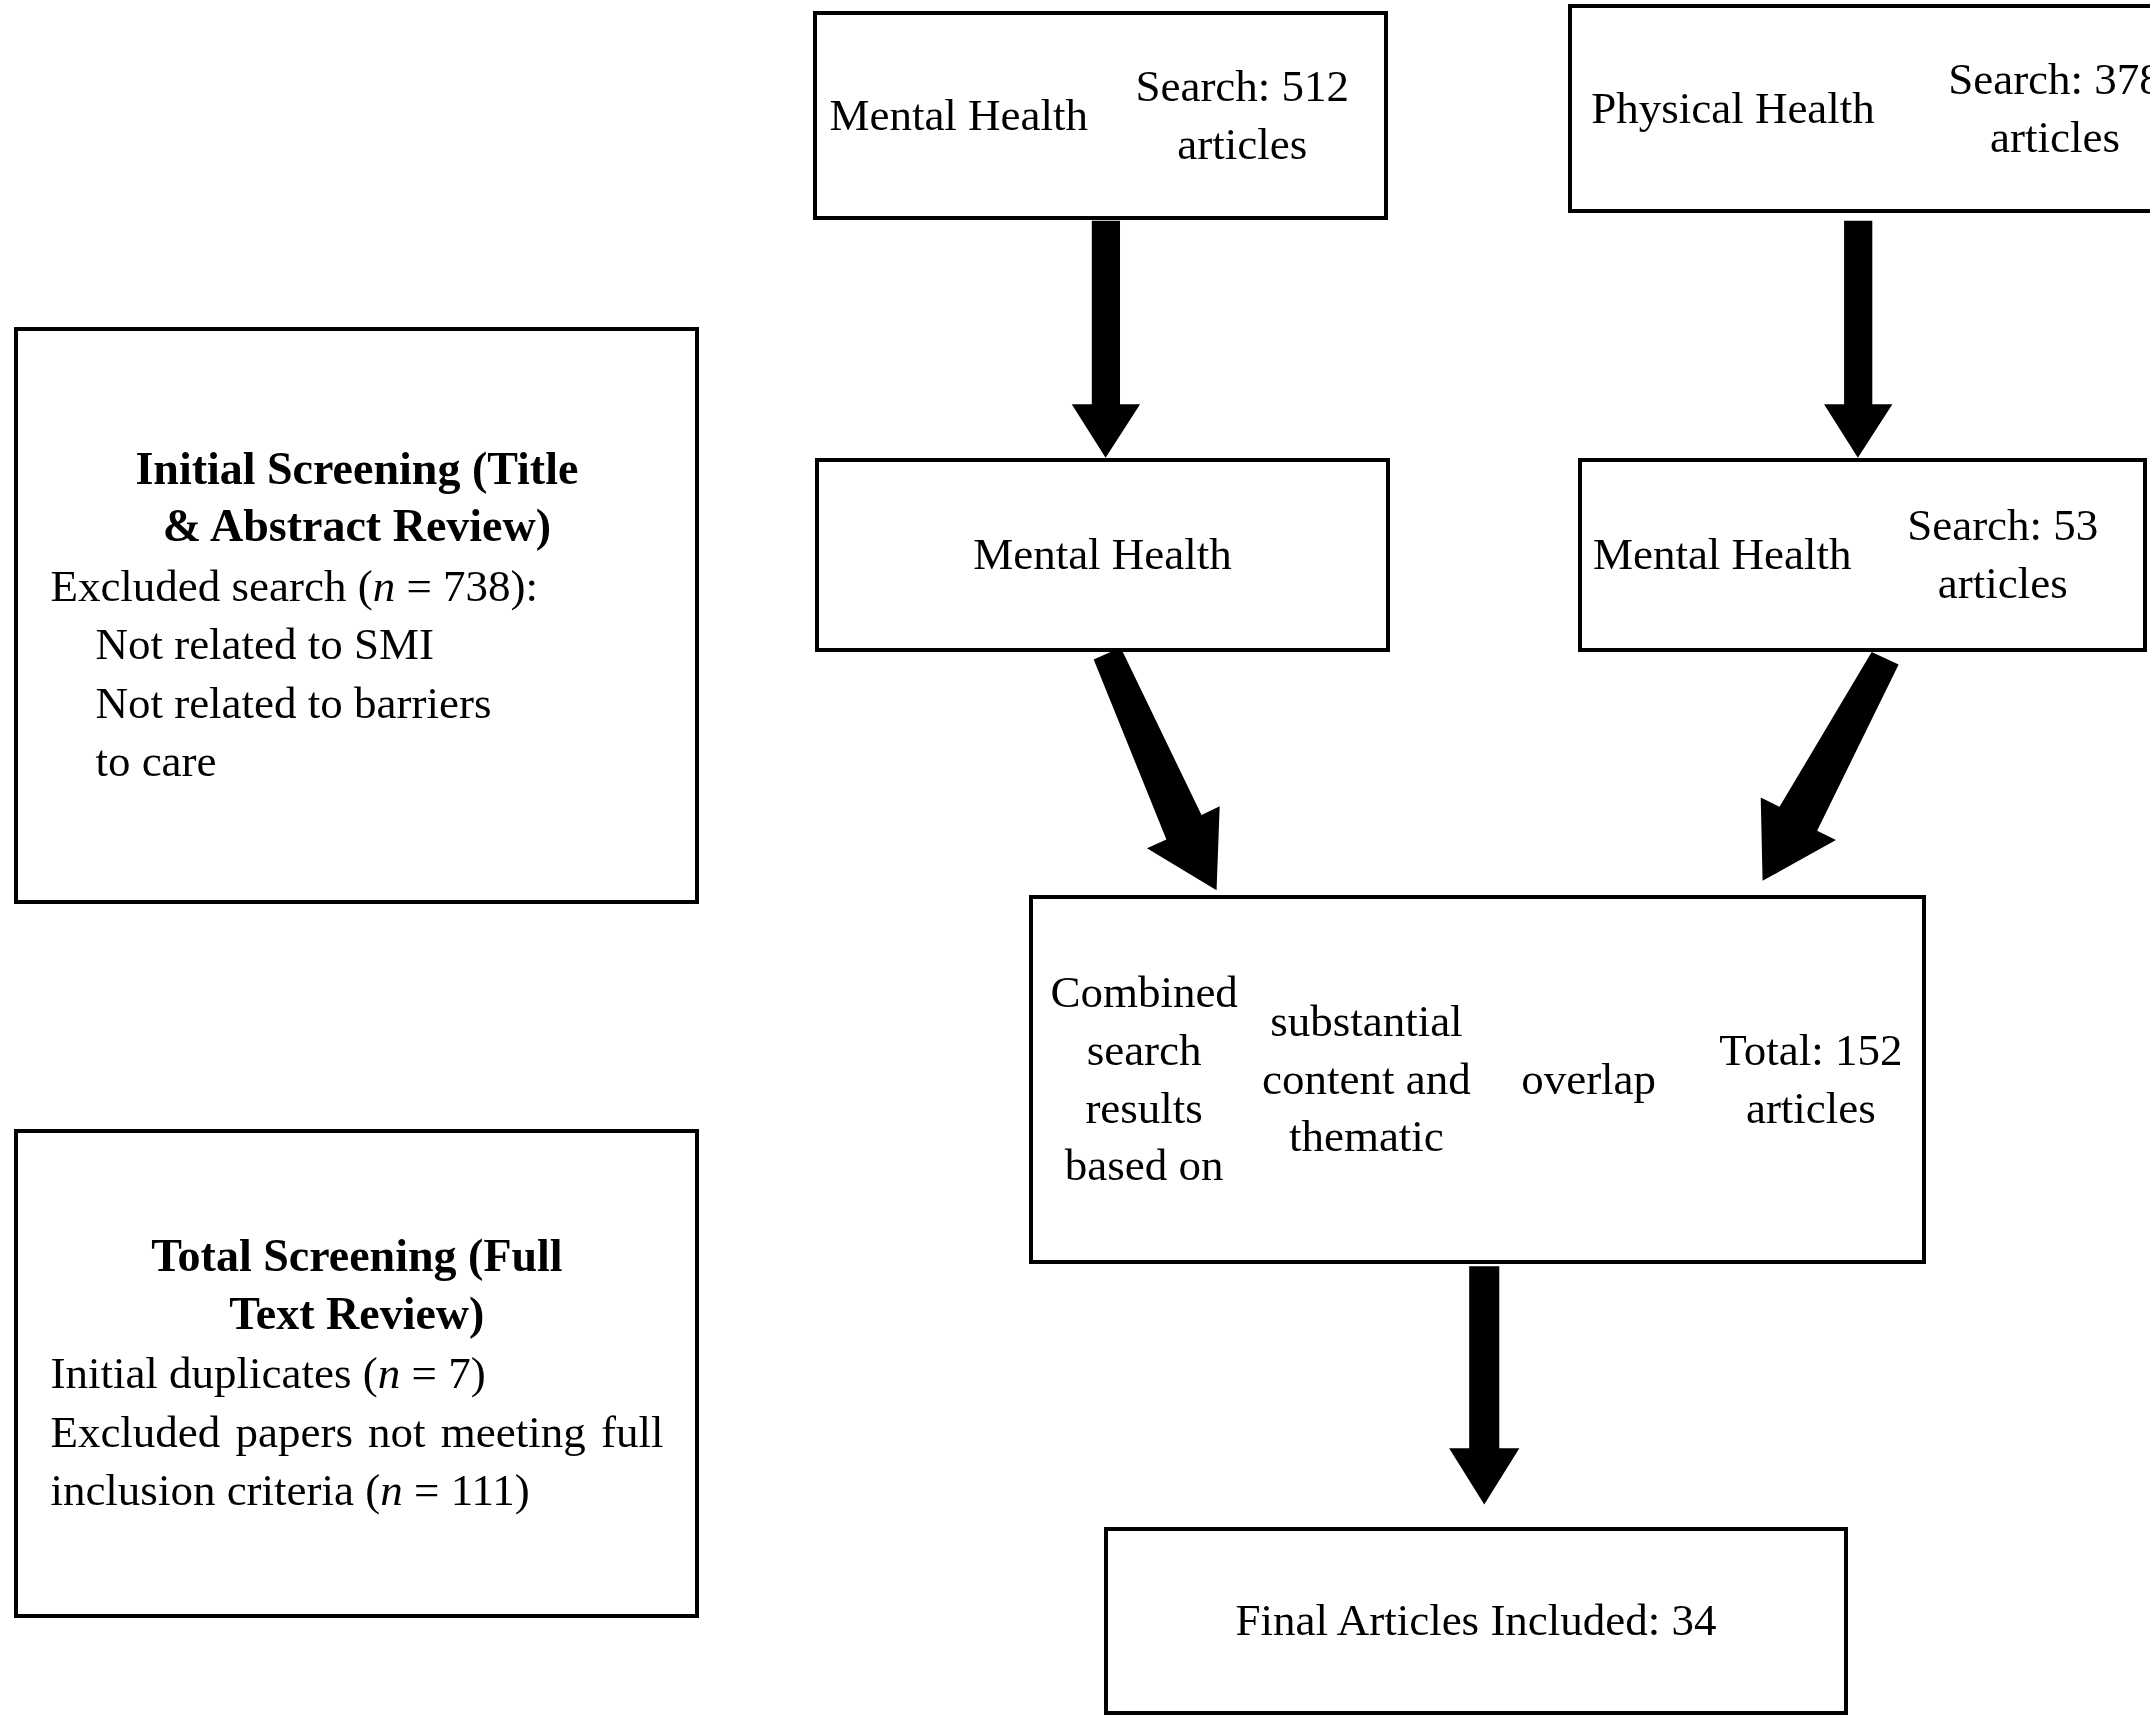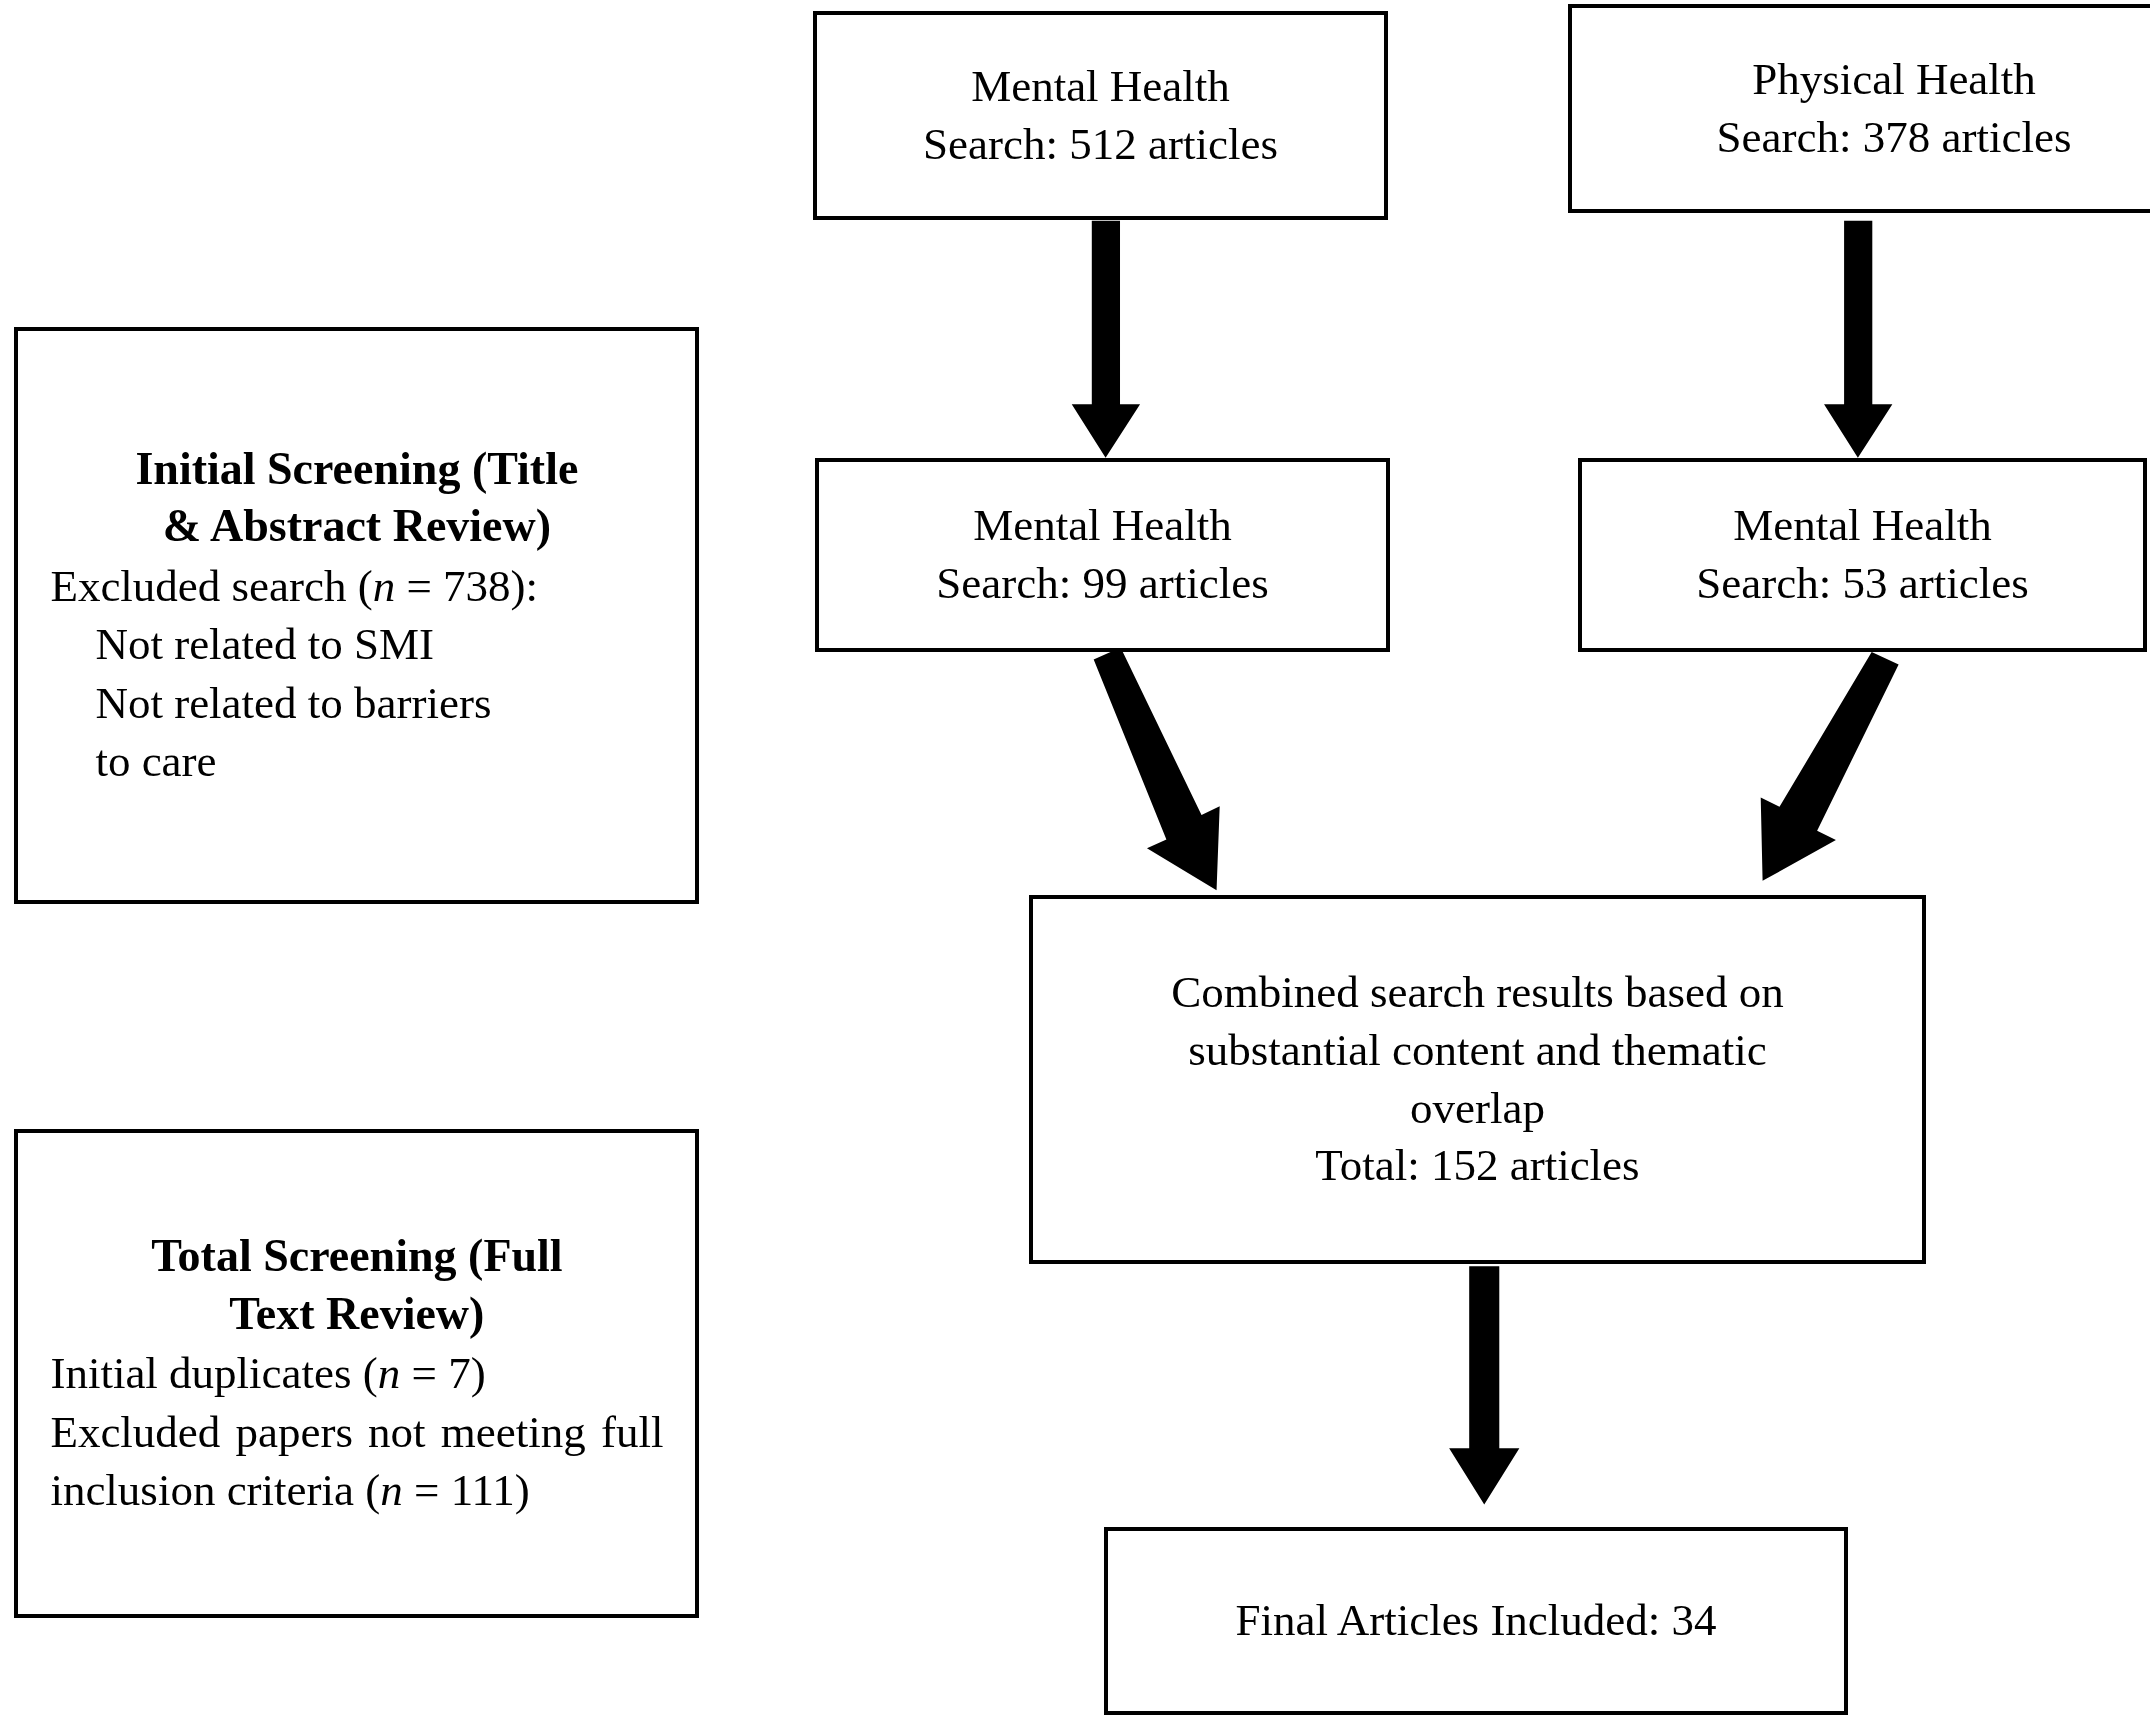--- a/index.html
+++ b/index.html
@@ -16,21 +16,21 @@
     font-family: "Liberation Serif", "DejaVu Serif", serif;
     color: #000000;
     overflow: hidden;
   }
   .box {
     position: absolute;
     box-sizing: border-box;
     border: 4.4px solid #000000;
     background: #ffffff;
     display: flex;
-    flex-direction: column;
+    flex-direction: row;
     justify-content: center;
     align-items: center;
   }
   .box-text {
     width: 100%;
     text-align: center;
     line-height: 1.28;
     font-size: 45px;
     white-space: pre-line;
   }
@@ -113,21 +113,20 @@
     <div class="box-text">Search: 512 articles</div>
   </div>
 
   <div class="box" style="left:1568px; top:4px; width:652px; height:209px;align-items:center;">
     <div class="box-text">Physical Health</div>
     <div class="box-text">Search: 378 articles</div>
   </div>
 
   <div class="box" style="left:815px; top:458px; width:575px; height:194px;">
     <div class="box-text">Mental Health</div>
-    <div class="box-text">Search: 99 articles</div>
   </div>
 
   <div class="box" style="left:1578px; top:458px; width:569px; height:194px;">
     <div class="box-text">Mental Health</div>
     <div class="box-text">Search: 53 articles</div>
   </div>
 
   <div class="box" style="left:1029px; top:895px; width:897px; height:369px;">
     <div class="box-text">Combined search results based on</div>
     <div class="box-text">substantial content and thematic</div>

